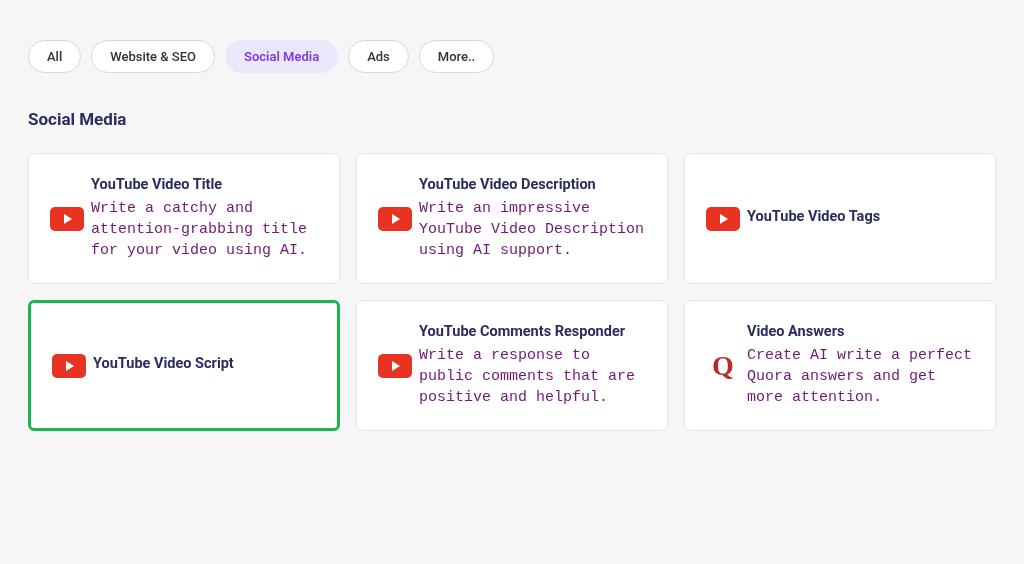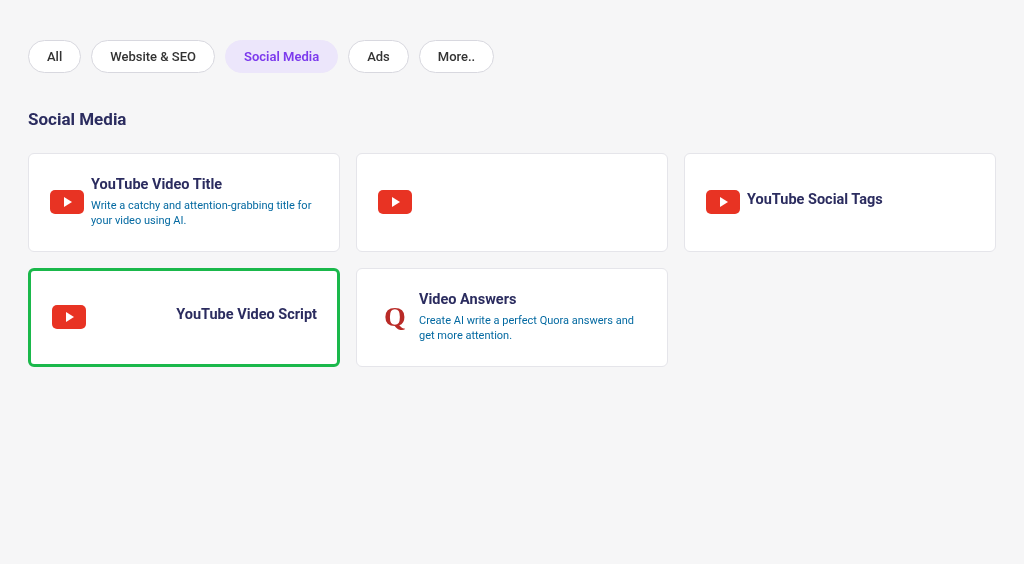--- a/index.html
+++ b/index.html
@@ -53,44 +53,44 @@
       padding: 22px 20px 22px 20px;
       display: flex;
       align-items: center;
       gap: 6px;
       cursor: pointer;
       min-height: 92px;
     }
     .card.highlighted {
       border: 3px solid #1ab84b;
       border-radius: 6px;
-      text-align: right;
     }
     .icon-box {
       width: 36px;
       height: 28px;
       flex-shrink: 0;
       display: flex;
       align-items: center;
       justify-content: center;
     }
     .card-text {
       flex: 1;
       min-width: 0;
     }
     .card-title {
       font-size: 14.5px;
       font-weight: 700;
       color: #2b2c5f;
       margin-bottom: 5px;
     }
     .card-desc {
-      font-size: 11px;
-      color: #0369a1;
+      font-size: 15px;
+      color: #701a75;
       line-height: 1.4;
+      font-family: Liberation Mono, monospace;
     }
     .yt-icon {
       width: 34px;
       height: 24px;
       background: #e83323;
       border-radius: 5px;
       position: relative;
     }
     .yt-icon::after {
       content: "";
@@ -134,41 +134,52 @@
         <div class="card-title">YouTube Video Title</div>
         <div class="card-desc">Write a catchy and attention-grabbing title for your video using AI.</div>
       </div>
     </div>
 
     <div class="card">
       <div class="icon-box">
           <div class="yt-icon"></div>
         </div>
       <div class="card-text">
+        <div class="card-title">YouTube Video Description</div>
+        <div class="card-desc">Write an impressive YouTube Video Description using AI support.</div>
       </div>
     </div>
 
     <div class="card">
       <div class="icon-box">
           <div class="yt-icon"></div>
         </div>
       <div class="card-text">
-        <div class="card-title">YouTube Social Tags</div>
+        <div class="card-title">YouTube Video Tags</div>
       </div>
     </div>
 
     <div class="card highlighted">
       <div class="icon-box">
           <div class="yt-icon"></div>
         </div>
       <div class="card-text">
         <div class="card-title">YouTube Video Script</div>
       </div>
     </div>
 
+    <div class="card">
+      <div class="icon-box">
+          <div class="yt-icon"></div>
+        </div>
+      <div class="card-text">
+        <div class="card-title">YouTube Comments Responder</div>
+        <div class="card-desc">Write a response to public comments that are positive and helpful.</div>
+      </div>
+    </div>
 
     <div class="card">
       <div class="icon-box">
           <span class="quora-icon">Q</span>
         </div>
       <div class="card-text">
         <div class="card-title">Video Answers</div>
         <div class="card-desc">Create AI write a perfect Quora answers and get more attention.</div>
       </div>
     </div>

